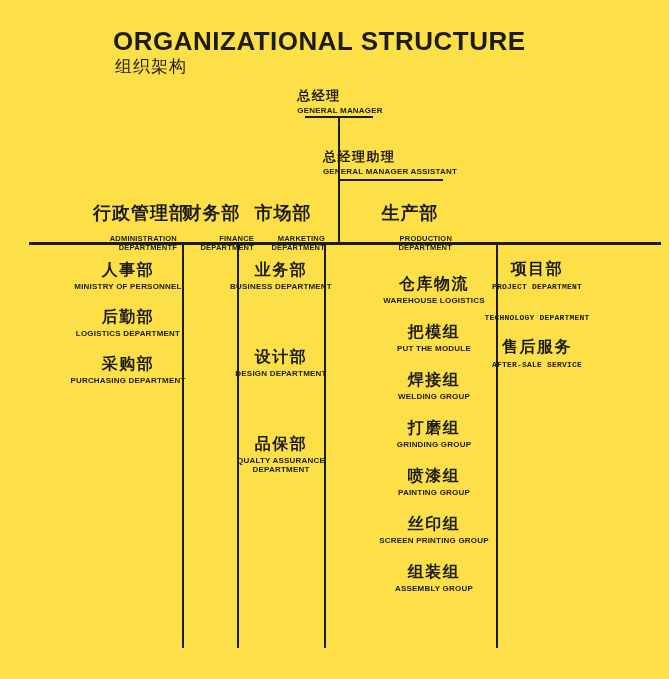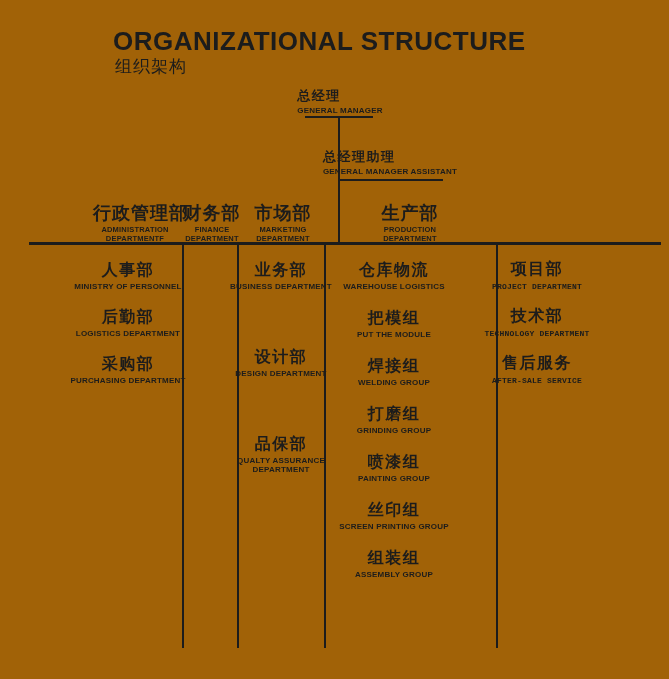--- a/index.html
+++ b/index.html
@@ -1,19 +1,19 @@
 <!DOCTYPE html>
 <html><head>
 <meta charset="utf-8">
 <style>
   html,body{margin:0;padding:0;background:#ffffff;}
   #canvas{
     position:relative;
     width:669px;height:679px;
-    background:#a16207;
+    background:#fde047;
     font-family:"Liberation Sans","DejaVu Sans",sans-serif;
     color:#1c1c1c;
     overflow:hidden;
   }
   
   .title{
     position:absolute;left:113px;top:26px;
     font-size:26px;font-weight:bold;letter-spacing:0.5px;
     white-space:nowrap;
   }
@@ -34,27 +34,27 @@
   .top-node{position:absolute;text-align:left;transform:translateX(-50%);}
   .gm-node{left:340px;top:88px;}
   .asst-node{left:390px;top:149px;}
   .top-zh{font-size:13px;font-weight:700;letter-spacing:1.5px;line-height:16px;white-space:nowrap;}
   .top-en{font-size:8px;font-weight:700;letter-spacing:0.2px;line-height:10px;margin-top:2px;white-space:nowrap;}
   
   .dept{position:absolute;top:206px;width:84px;transform:translateX(-50%);text-align:center;}
   .dept-admin{left:135px;} .dept-finance{left:212px;} .dept-marketing{left:283px;}
   .dept-production{left:410px;} .dept-engineering{left:544px;}
   .dept-zh{font-size:18px;font-weight:700;letter-spacing:1px;line-height:15px;white-space:nowrap;}
-  .dept-en{font-size:7.5px;font-weight:700;letter-spacing:0.2px;line-height:9px;margin-top:4px;}
+  .dept-en{font-size:7.5px;font-weight:700;letter-spacing:0.2px;line-height:9px;margin-top:13px;text-align:right;}
   
   .col{position:absolute;top:262px;transform:translateX(-50%);
        display:flex;flex-direction:column;align-items:center;}
   .col-admin{left:128px;width:158px;}
   .col-marketing{left:281px;width:118px;gap:40px;}
-  .col-production{left:394px;width:146px;}
+  .col-production{left:434px;width:146px;margin-top:14px;}
   .col-engineering{left:537px;width:168px;font-family:Liberation Mono, monospace;}
   .node{margin-bottom:18px;text-align:center;}
   .col-production .node{margin-bottom:19px;}
   .node-zh{font-size:16px;font-weight:700;letter-spacing:1.5px;line-height:16px;white-space:nowrap;}
   .node-en{font-size:8px;font-weight:700;letter-spacing:0.2px;line-height:9px;margin-top:4px;}
 </style>
 </head>
 <body>
 
 <div id="canvas">
@@ -158,21 +158,20 @@
       <div class="node-en">ASSEMBLY GROUP</div>
     </div>
   </div>
 
   <div class="col col-engineering">
     <div class="node">
       <div class="node-zh">项目部</div>
       <div class="node-en">PROJECT DEPARTMENT</div>
     </div>
     <div class="node">
-      <div class="node-zh">技术部</div>
       <div class="node-en">TECHNOLOGY DEPARTMENT</div>
     </div>
     <div class="node">
       <div class="node-zh">售后服务</div>
       <div class="node-en">AFTER-SALE SERVICE</div>
     </div>
   </div>
 
 </div>
 

